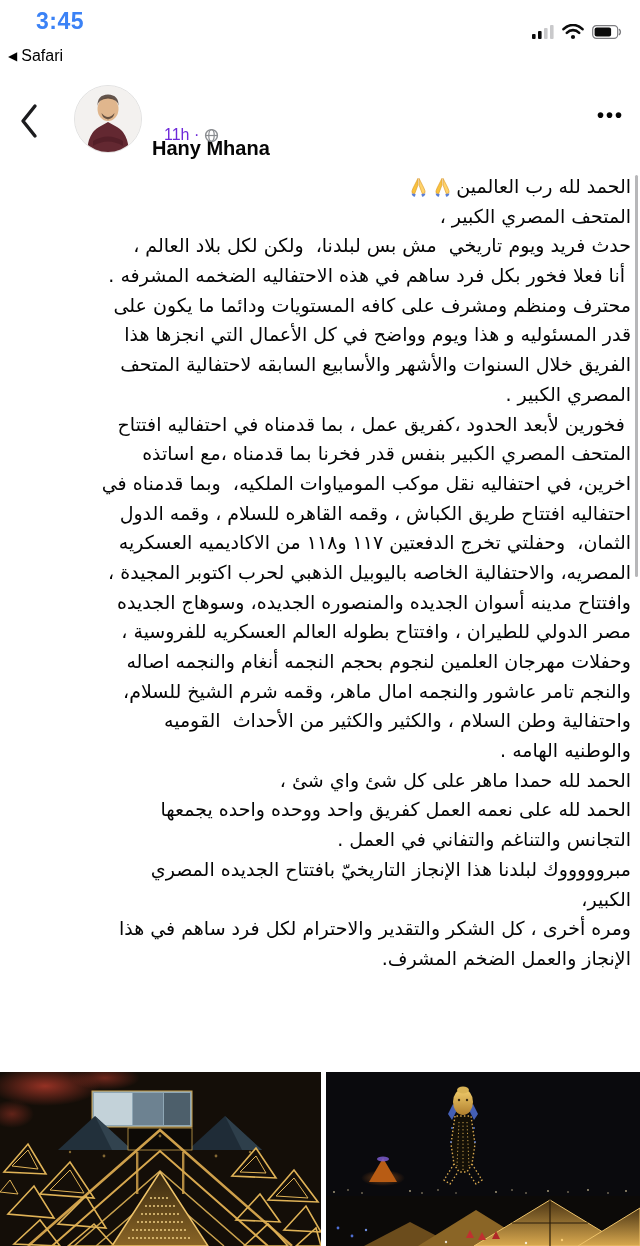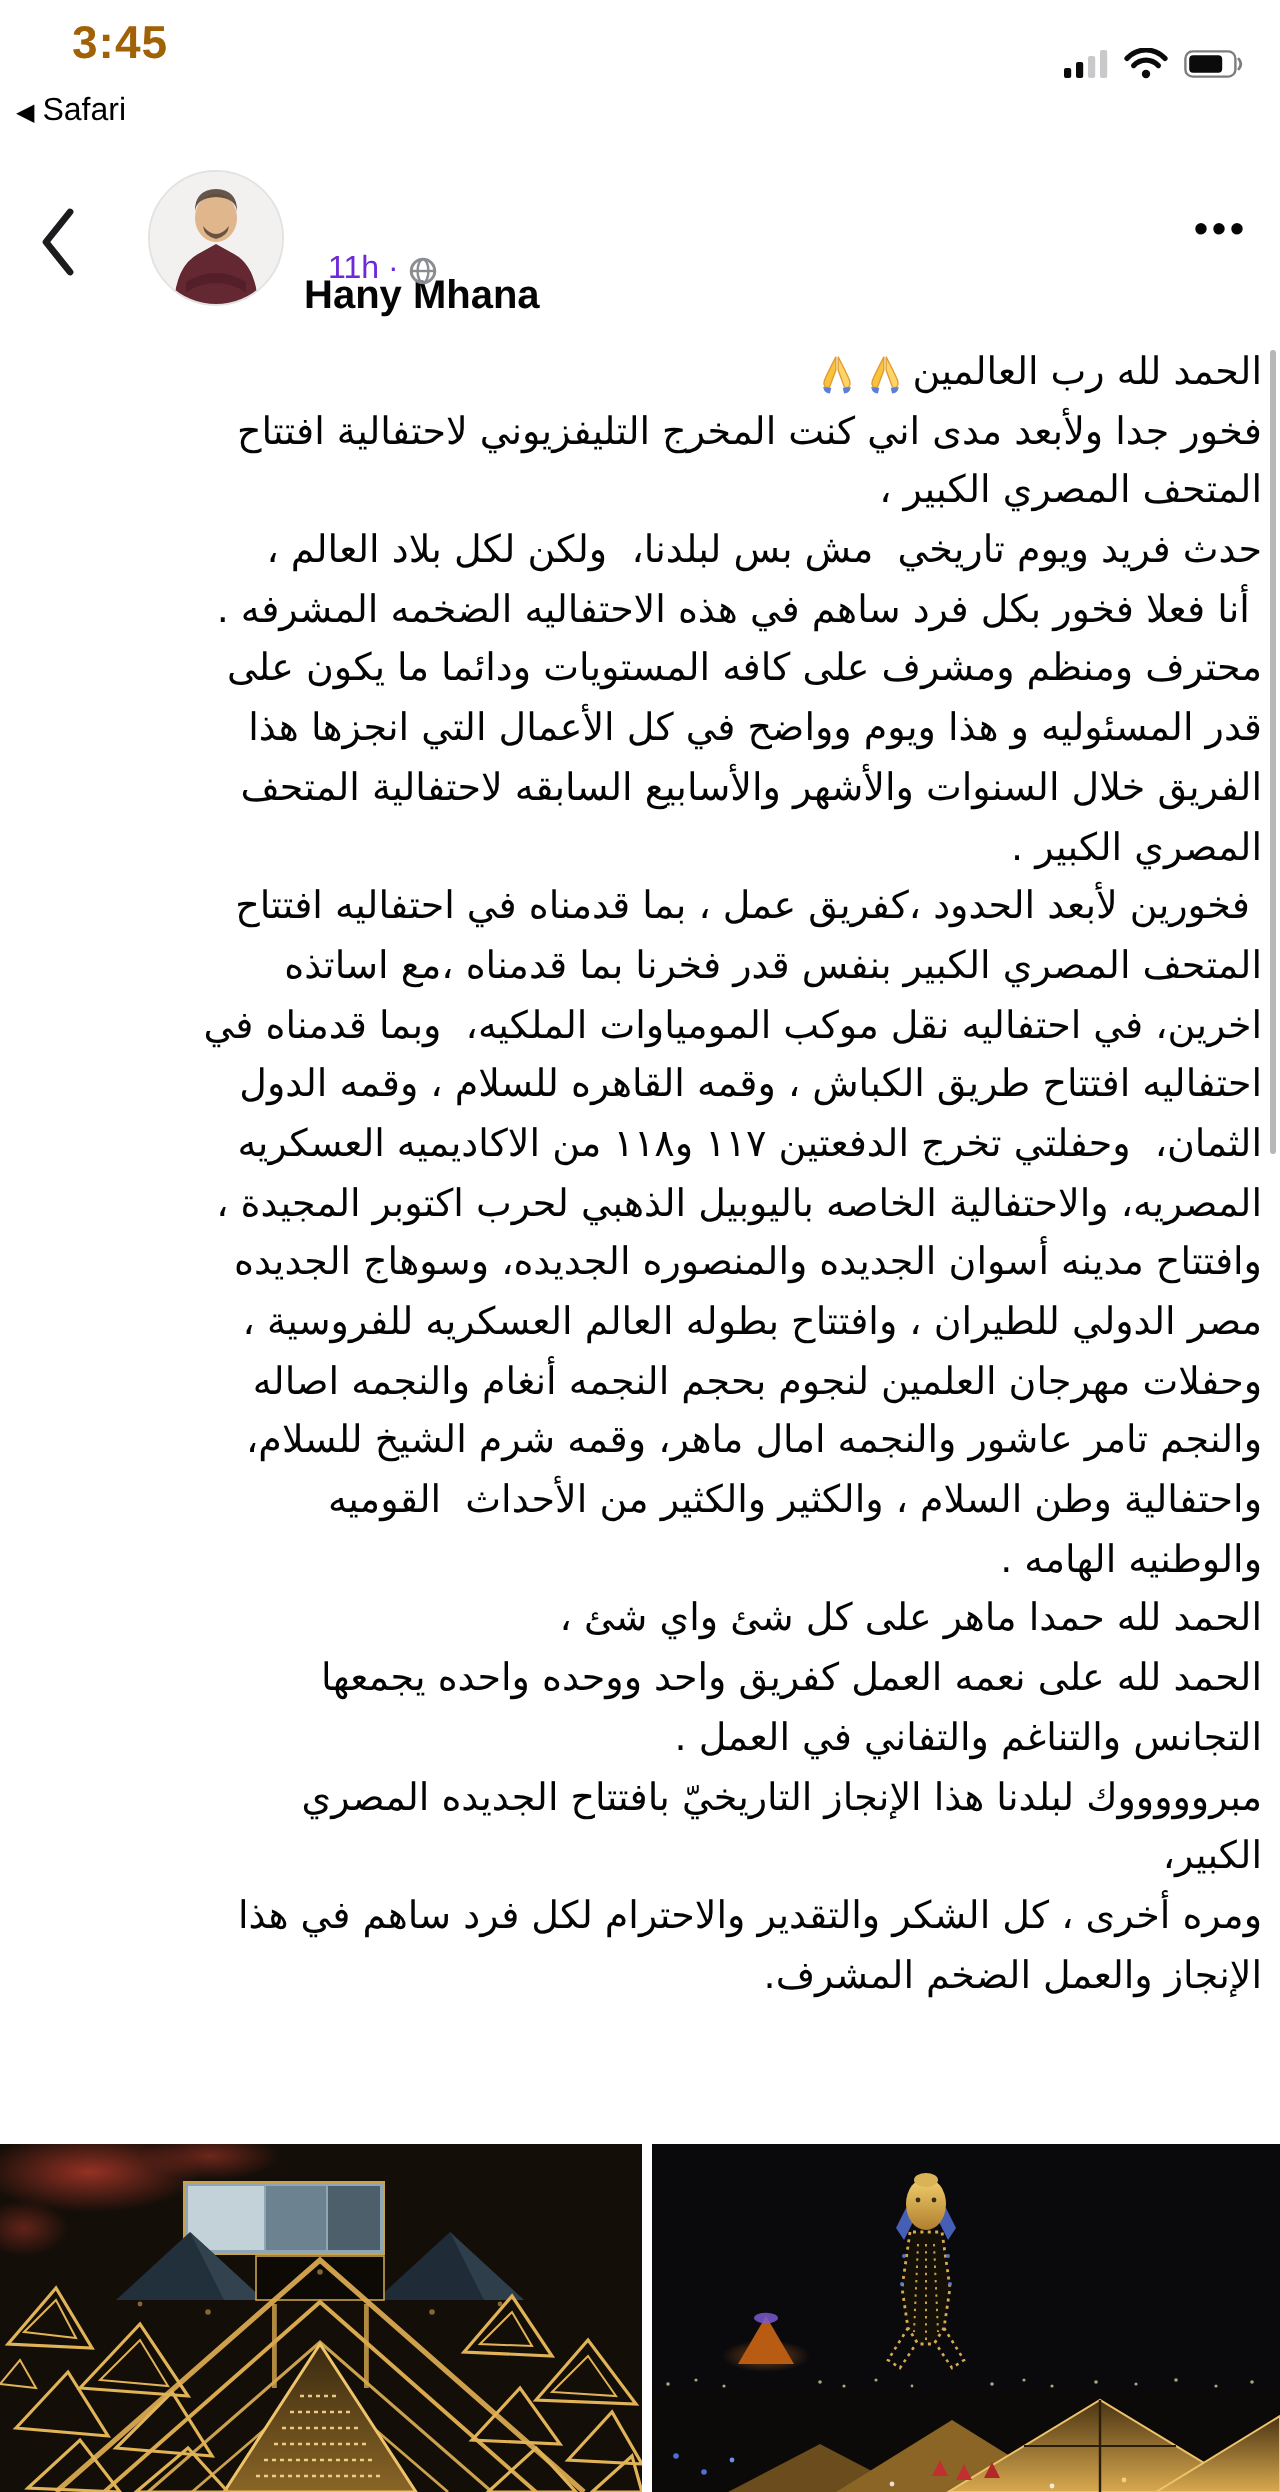--- a/index.html
+++ b/index.html
@@ -1,20 +1,20 @@
 <!DOCTYPE html>
 <html><head>
 <meta charset="utf-8">
 <style>
   html,body{margin:0;padding:0;background:#fff;}
   .screen{position:relative;width:640px;height:1246px;background:#ffffff;overflow:hidden;
           font-family:"Liberation Sans","DejaVu Sans",sans-serif;color:#050505;}
 
   
-  .time{position:absolute;left:36px;top:8px;font-size:23px;font-weight:700;letter-spacing:.5px;color:#a16207;}
+  .time{position:absolute;left:36px;top:8px;font-size:23px;font-weight:700;letter-spacing:.5px;color:#3b82f6;}
   .statusicons{position:absolute;right:18px;top:24px;display:flex;align-items:center;gap:8px;}
   .safari-back{position:absolute;left:8px;top:47px;font-size:16px;color:#000;display:flex;align-items:center;gap:4px;}
   .safari-back .tri{font-size:12px;line-height:16px;}
 
   
   .back-chevron{position:absolute;left:20px;top:103px;}
   .avatar{position:absolute;left:74px;top:85px;width:66px;height:66px;border-radius:50%;
           overflow:hidden;border:1px solid #e2e2e2;background:#f4f2f0;}
   .uname{position:absolute;left:152px;top:97px;font-size:20px;font-weight:700;color:#050505;margin-top:40px;}
   .meta{position:absolute;left:164px;top:126px;font-size:16px;color:#6d28d9;display:flex;align-items:center;gap:5px;}
@@ -111,21 +111,20 @@
           <path d="M19.2 18.2 L15 18.8 L15.7 21.6 Q18.8 21.4 19.2 18.2 Z" fill="#5B7FD6"></path>
         </svg>
         <svg width="23" height="23" viewBox="0 0 24 24">
           <path d="M11.4 2.5 C9 7.5 6.4 12 5.4 15 C4.6 17.4 5.9 19 8 18.6 L11.4 9.5 Z" fill="#F9C23C" stroke="#DD9A2B" stroke-width="0.7"></path>
           <path d="M12.6 2.5 C15 7.5 17.6 12 18.6 15 C19.4 17.4 18.1 19 16 18.6 L12.6 9.5 Z" fill="#FFD36B" stroke="#DD9A2B" stroke-width="0.7"></path>
           <path d="M4.8 18.2 L9 18.8 L8.3 21.6 Q5.2 21.4 4.8 18.2 Z" fill="#5B7FD6"></path>
           <path d="M19.2 18.2 L15 18.8 L15.7 21.6 Q18.8 21.4 19.2 18.2 Z" fill="#5B7FD6"></path>
         </svg>
       </span>
     </div>
-    <div class="pline">فخور جدا ولأبعد مدى اني كنت المخرج التليفزيوني لاحتفالية افتتاح</div>
     <div class="pline">المتحف المصري الكبير ،</div>
     <div class="pline">حدث فريد ويوم تاريخي  مش بس لبلدنا،  ولكن لكل بلاد العالم ،</div>
     <div class="pline"> أنا فعلا فخور بكل فرد ساهم في هذه الاحتفاليه الضخمه المشرفه .</div>
     <div class="pline">محترف ومنظم ومشرف على كافه المستويات ودائما ما يكون على</div>
     <div class="pline">قدر المسئوليه و هذا ويوم وواضح في كل الأعمال التي انجزها هذا</div>
     <div class="pline">الفريق خلال السنوات والأشهر والأسابيع السابقه لاحتفالية المتحف</div>
     <div class="pline">المصري الكبير .</div>
     <div class="pline"> فخورين لأبعد الحدود ،كفريق عمل ، بما قدمناه في احتفاليه افتتاح</div>
     <div class="pline">المتحف المصري الكبير بنفس قدر فخرنا بما قدمناه ،مع اساتذه</div>
     <div class="pline">اخرين، في احتفاليه نقل موكب المومياوات الملكيه،  وبما قدمناه في</div>

